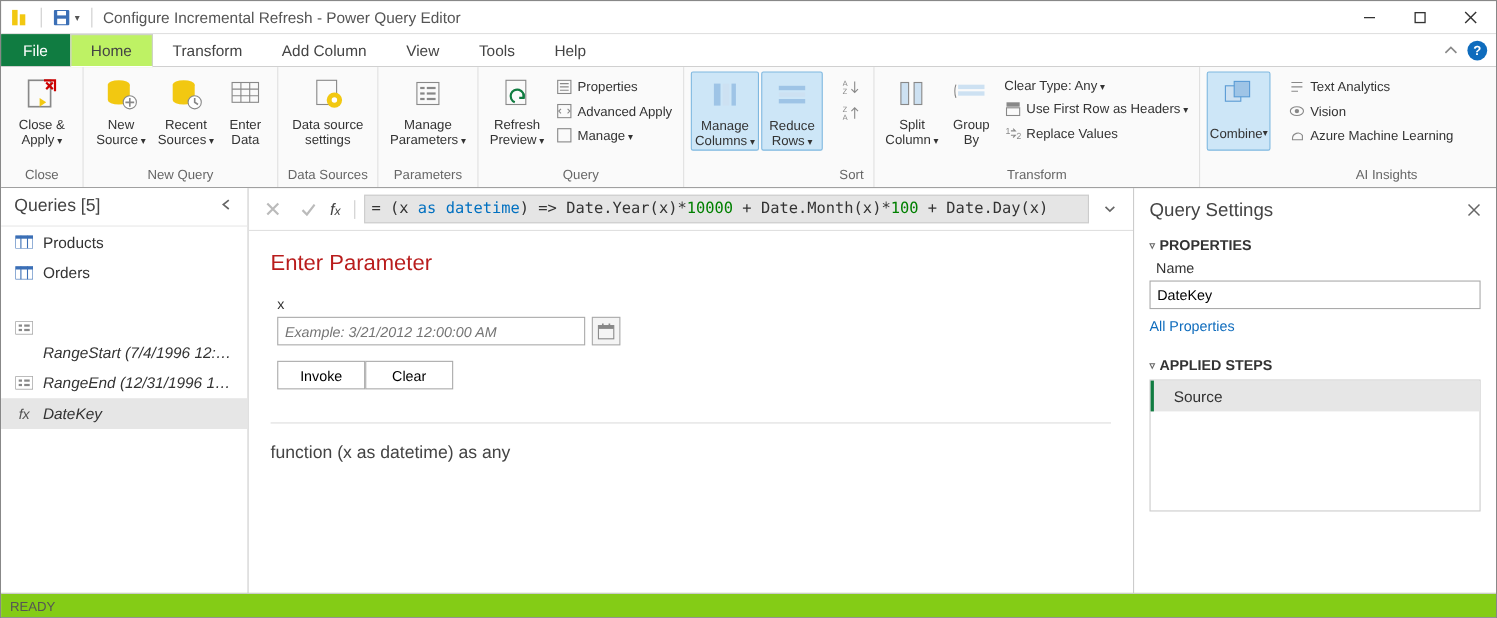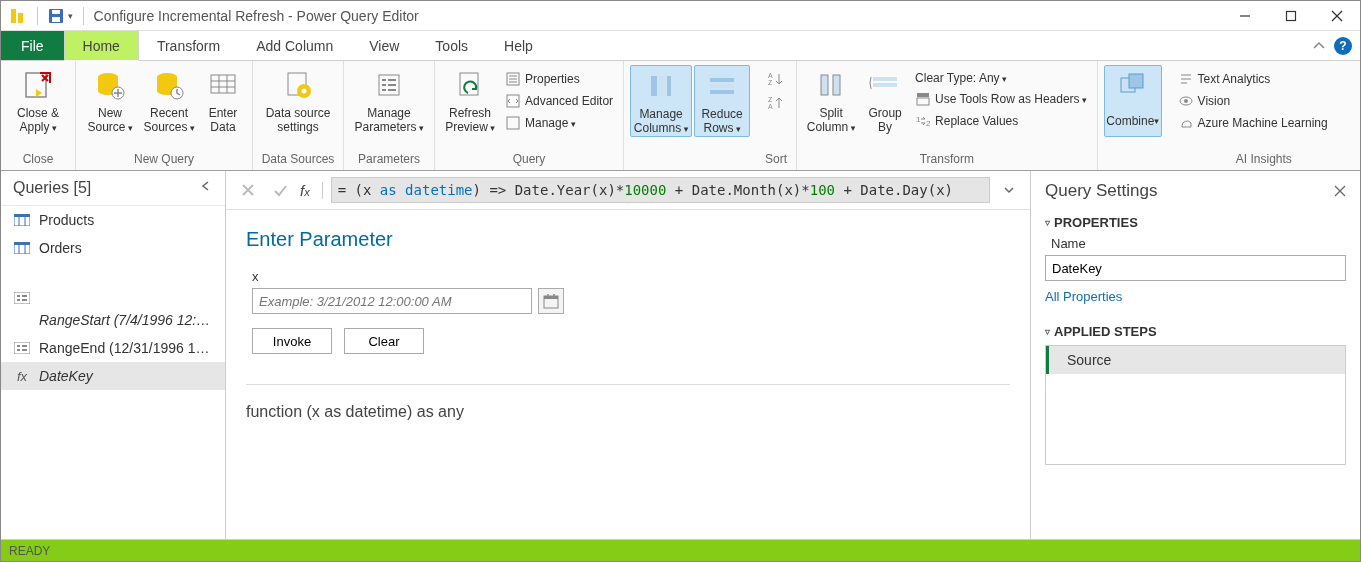--- a/index.html
+++ b/index.html
@@ -53,26 +53,26 @@
   .center { flex: 1; display: flex; flex-direction: column; }
   .formula-bar { display: flex; align-items: center; padding: 6px 10px; border-bottom: 1px solid #e0e0e0; gap: 8px; }
   .formula-bar .fbtn { width: 24px; height: 24px; display: flex; align-items: center; justify-content: center; color: #888; font-size: 16px; }
   .formula-bar .fx-lbl { font-style: italic; font-size: 15px; color: #444; border-right: 1px solid #ccc; padding-right: 12px; }
   .formula-bar .formula { flex: 1; font-family: Consolas, monospace; font-size: 14px; color: #333; padding: 4px 6px; border: 1px solid #ccc; background: #e5e5e5; white-space: nowrap; overflow: hidden; }
   .formula .kw { color: #0070c0; }
   .formula .num { color: #008000; }
   .formula-bar .expand { color: #666; padding: 0 4px; }
 
   .param-area { padding: 18px 20px; }
-  .param-area h2 { font-size: 20px; font-weight: normal; color: #0369a1; margin-bottom: 18px; }
+  .param-area h2 { font-size: 20px; font-weight: normal; color: #b91c1c; margin-bottom: 18px; }
   .param-area .plabel { font-size: 13px; margin-bottom: 4px; margin-left: 6px; }
   .param-row { display: flex; align-items: center; gap: 6px; margin-left: 6px; margin-bottom: 14px; }
   .param-row input { width: 280px; height: 26px; border: 1px solid #aaa; padding: 2px 6px; font-size: 13px; font-style: italic; color: #888; }
   .param-row .calbtn { width: 26px; height: 26px; border: 1px solid #aaa; display: flex; align-items: center; justify-content: center; background: #f4f4f4; }
-  .btnrow { display: flex; gap: 12px; margin-left: 6px; }
+  .btnrow { display: flex; gap: 0; margin-left: 6px; }
   .btnrow button { width: 80px; height: 26px; border: 1px solid #aaa; background: #fff; font-size: 13px; }
   .sig { margin-top: 30px; border-top: 1px solid #ddd; padding-top: 18px; font-size: 16px; color: #444; }
 
   .settings-panel { width: 330px; border-left: 1px solid #ccc; padding: 10px 14px; }
   .settings-panel .hdr { display: flex; align-items: center; font-size: 17px; color: #444; margin-bottom: 14px; }
   .settings-panel .hdr .close { margin-left: auto; color: #666; font-size: 16px; }
   .sect-title { font-size: 13px; font-weight: bold; color: #333; margin-bottom: 6px; display: flex; align-items: center; gap: 4px; }
   .sect-title::before { content: "▿"; display: inline-block; transform: rotate(0deg); font-size: 10px; color: #666; }
   .prop-lbl { font-size: 13px; margin: 4px 0 4px 6px; }
   .settings-panel input.name { width: 100%; height: 26px; border: 1px solid #aaa; padding: 2px 6px; font-size: 13px; margin-bottom: 8px; }
@@ -279,21 +279,21 @@
             </span>
             <span>Properties</span>
           </div>
         <div class="smallbtn">
             <span class="sico">
               <svg width="14" height="14">
                 <rect x="1" y="1" width="12" height="12" fill="none" stroke="#888"></rect>
                 <path d="M4 5 L2 7 L4 9 M10 5 L12 7 L10 9" fill="none" stroke="#888"></path>
               </svg>
             </span>
-            <span>Advanced Editor</span>
+            <span>Advanced Apply</span>
           </div>
         <div class="smallbtn">
             <span class="sico">
               <svg width="14" height="14">
                 <rect x="1" y="1" width="12" height="12" fill="none" stroke="#888"></rect>
               </svg>
             </span>
             <span class="drop">Manage</span>
           </div>
       </div>
@@ -384,21 +384,21 @@
         <div class="smallbtn">
             <span class="drop">Clear Type: Any</span>
           </div>
         <div class="smallbtn">
             <span class="sico">
               <svg width="14" height="14">
                 <rect x="1" y="1" width="12" height="4" fill="#888"></rect>
                 <rect x="1" y="6" width="12" height="7" fill="none" stroke="#888"></rect>
               </svg>
             </span>
-            <span class="drop">Use Tools Row as Headers</span>
+            <span class="drop">Use First Row as Headers</span>
           </div>
         <div class="smallbtn">
             <span class="sico">
               <svg width="14" height="14">
                 <text x="0" y="8" font-size="8" fill="#888">1</text>
                 <path d="M5 5 L9 5 L7 3 M5 9 L9 9 L7 11" fill="none" stroke="#888"></path>
                 <text x="10" y="12" font-size="8" fill="#888">2</text>
               </svg>
             </span>
             <span>Replace Values</span>
@@ -511,21 +511,21 @@
     <div class="qitem">
       <span class="qico">
           <svg width="16" height="12">
             <rect x="0" y="0" width="16" height="12" fill="none" stroke="#888"></rect>
             <rect x="3" y="3" width="3" height="2" fill="#888"></rect>
             <rect x="8" y="3" width="5" height="2" fill="#888"></rect>
             <rect x="3" y="7" width="3" height="2" fill="#888"></rect>
             <rect x="8" y="7" width="5" height="2" fill="#888"></rect>
           </svg>
         </span>
-      <span style="">RangeEnd (12/31/1996 1…</span>
+      <span style="font-style:italic;">RangeEnd (12/31/1996 1…</span>
     </div>
     <div class="qitem sel">
       <span class="qico fx">fx</span>
       <span>DateKey</span>
     </div>
   </div>
 
   <div class="center">
     <div class="formula-bar">
       <div class="fbtn">

